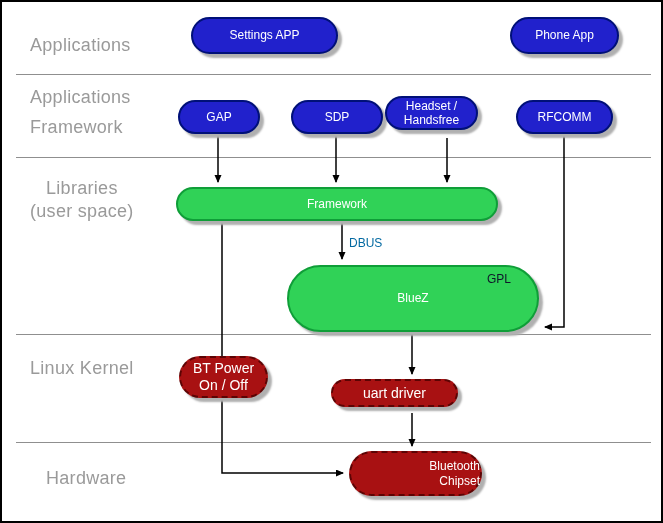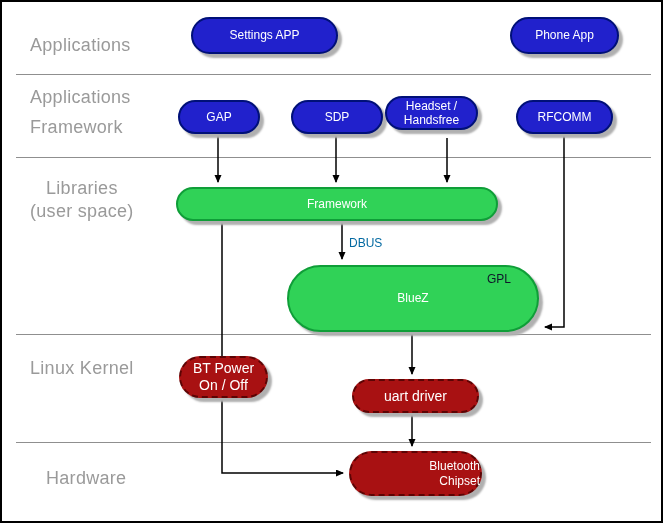--- a/index.html
+++ b/index.html
@@ -146,21 +146,21 @@
   </div>
   <div class="pill green" style="left:285px;top:263px;width:252px;height:67px;border-radius:34px;">
     <span class="gpl-badge">GPL</span>
     <span>BlueZ</span>
   </div>
 
   <div class="pill red" style="left:177px;top:354px;width:89px;height:42px;">
     <span>BT Power</span>
     <span>On / Off</span>
   </div>
-  <div class="pill red" style="left:350px;top:377px;width:127px;height:34px;">
+  <div class="pill red" style="left:329px;top:377px;width:127px;height:28px;">
     <span>uart driver</span>
   </div>
 
   <div class="pill red" style="left:347px;top:449px;width:133px;height:45px;font-size:12px;align-items:flex-end;">
     <span>Bluetooth</span>
     <span>Chipset</span>
   </div>
 
 </div>
 

